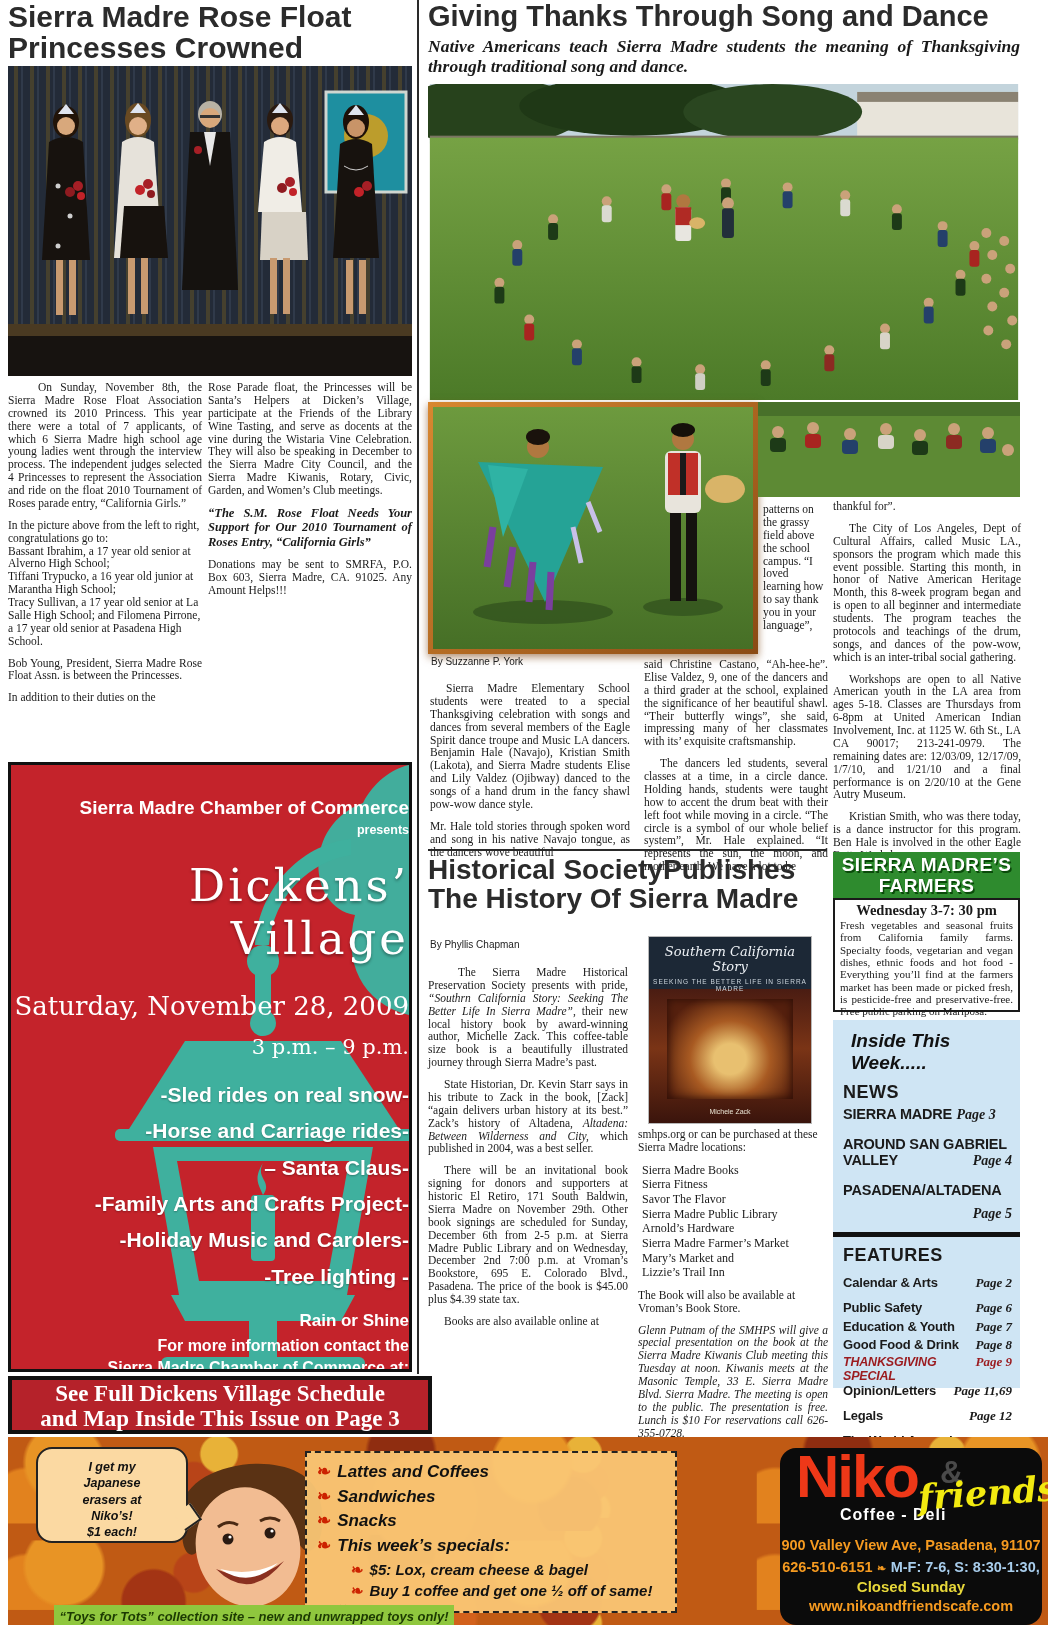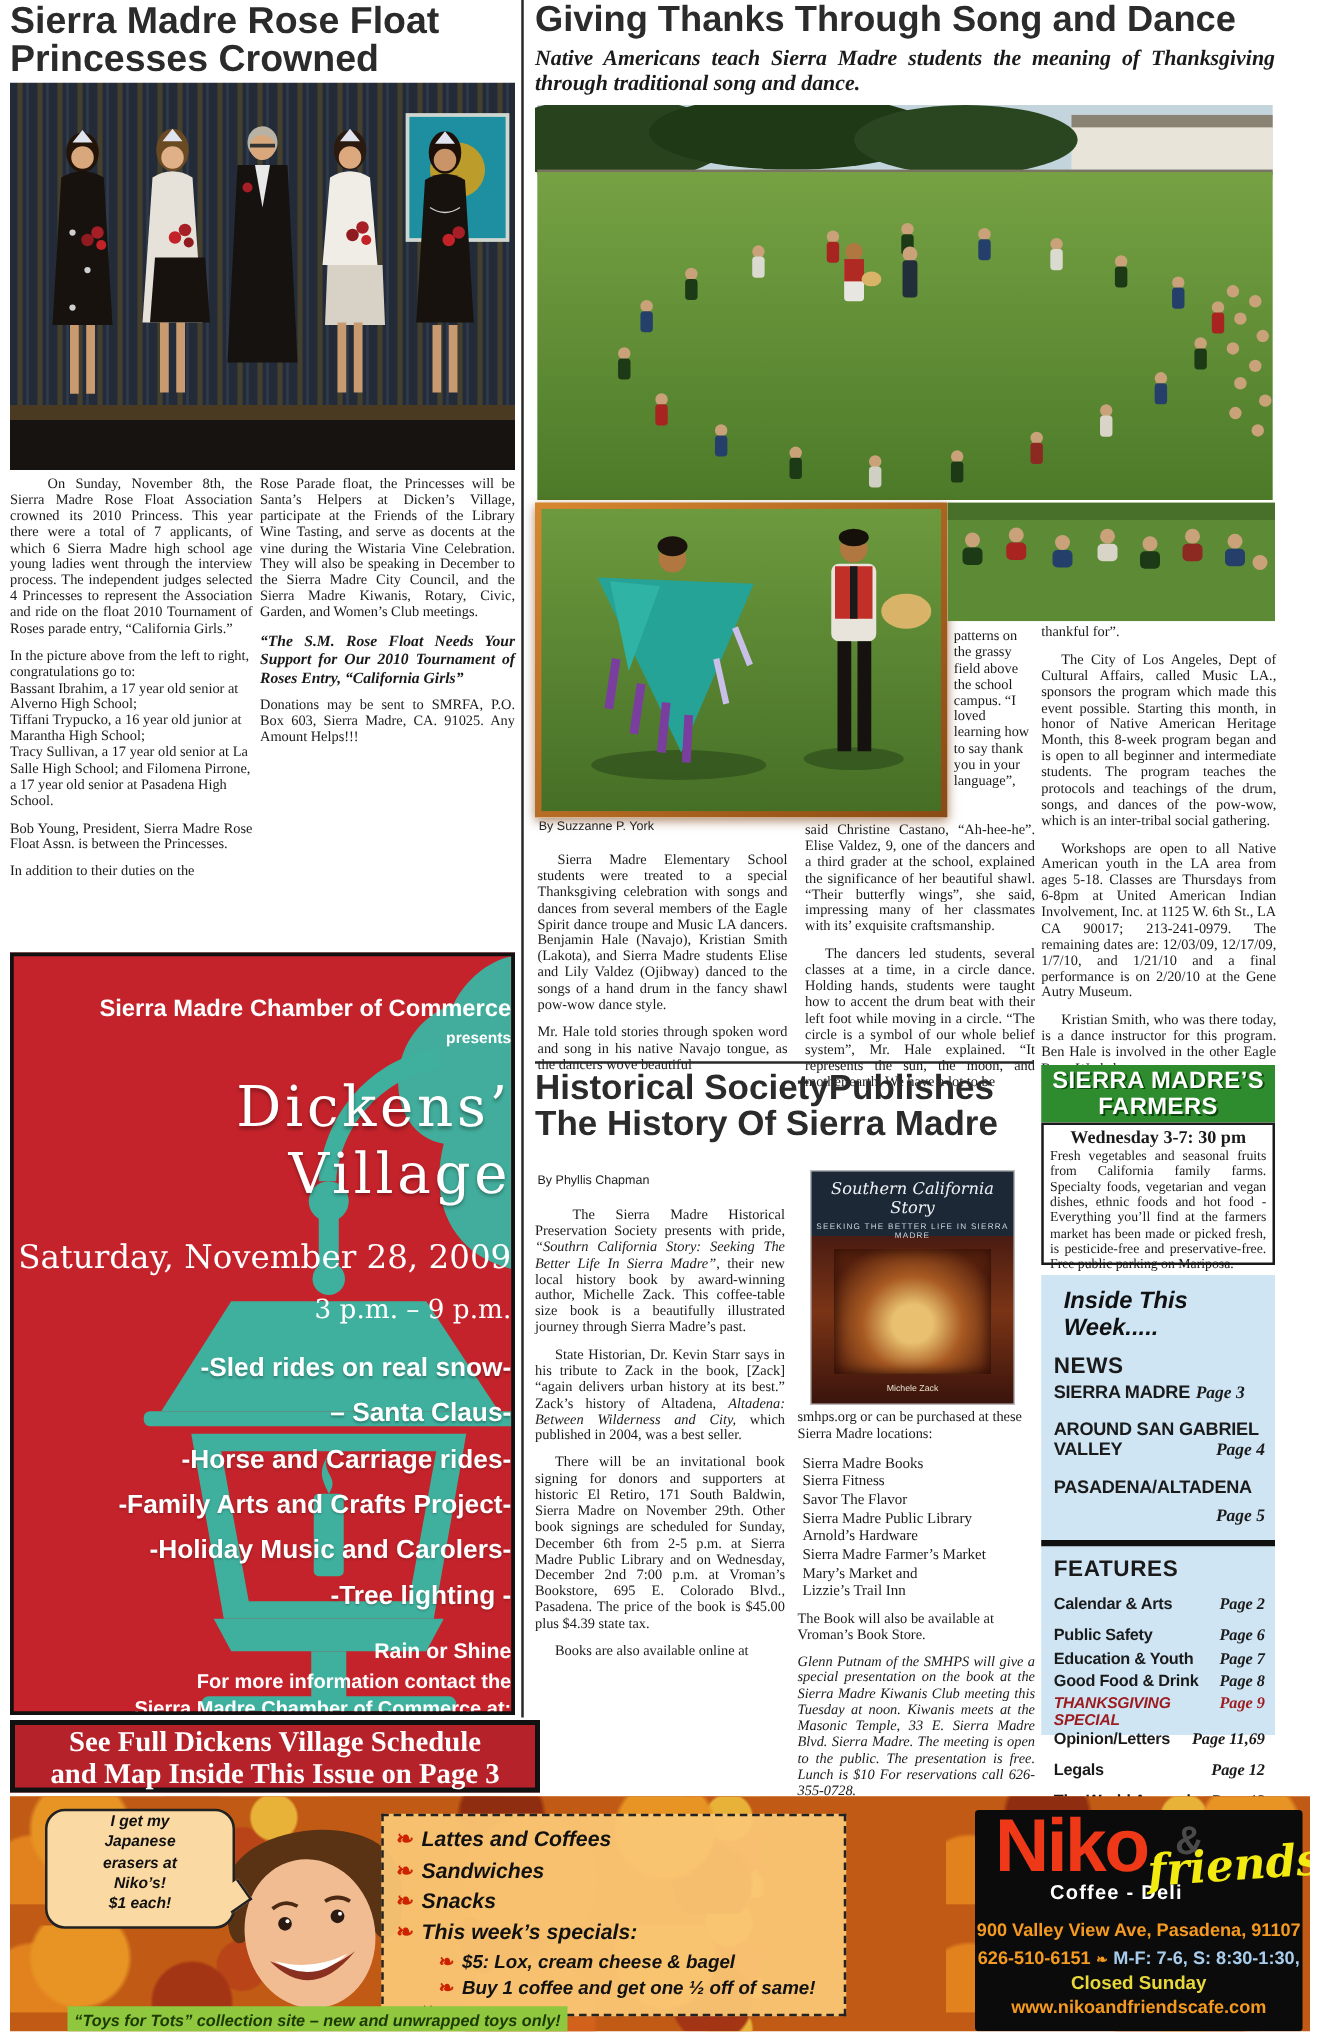--- a/index.html
+++ b/index.html
@@ -112,37 +112,37 @@
             radial-gradient(circle at 58% 20%, #e8b238 0 8%, transparent 9%),
             radial-gradient(circle at 80% 60%, #d2611c 0 12%, transparent 13%),
             radial-gradient(circle at 47% 50%, #b84418 0 9%, transparent 10%),
             radial-gradient(circle at 90% 15%, #8f2d10 0 8%, transparent 9%),
             radial-gradient(circle at 5% 80%, #e2821e 0 10%, transparent 11%),
             radial-gradient(circle at 70% 90%, #edc04a 0 7%, transparent 8%);
           background-size:45% 55%,40% 50%,35% 45%,50% 60%,38% 48%,42% 52%,36% 46%,33% 43%;overflow:hidden;}
   .kid{position:absolute;left:150px;top:8px;}
   .bubble{position:absolute;left:28px;top:10px;width:152px;height:96px;background:#fbd9a2;
           border:2px solid #222;border-radius:16px;text-align:center;font-weight:bold;font-style:italic;
-          font-family:"Liberation Sans",sans-serif;font-size:12.5px;line-height:1.3;padding-top:0;
+          font-family:"Liberation Sans",sans-serif;font-size:12.5px;line-height:1.3;padding-top:10px;
           box-sizing:border-box;color:#111;}
   .bubble:after{content:"";position:absolute;right:-12px;bottom:14px;width:18px;height:18px;
           background:#fbd9a2;border-right:2px solid #222;border-bottom:2px solid #222;
           transform:rotate(-35deg);}
   .menu{position:absolute;left:297px;top:14px;width:372px;height:162px;background:rgba(250,198,116,.95);
         border:2.5px dashed #222;box-sizing:border-box;padding:7px 6px 0 10px;
         font-family:"Liberation Sans",sans-serif;color:#111;}
   .m-row{font-weight:bold;font-style:italic;font-size:17px;line-height:1.45;}
   .m-sp{font-weight:bold;font-style:italic;font-size:15px;line-height:1.4;padding-left:34px;}
   .leaf{color:#cc2200;margin-right:6px;font-style:normal;}
   .scissors{position:absolute;left:28px;bottom:-13px;font-size:20px;color:#111;transform:rotate(-90deg);}
   .toys{position:absolute;left:46px;top:168px;width:400px;height:23px;background:#8fc73e;
         color:#1c3a02;font-family:"Liberation Sans",sans-serif;font-weight:bold;font-style:italic;
         font-size:13px;text-align:center;line-height:23px;}
   .nbox{position:absolute;left:772px;top:11px;width:262px;height:177px;background:#0b0b0b;
-        border-radius:3px;font-family:"Liberation Sans",sans-serif;}
+        border-radius:16px;font-family:"Liberation Sans",sans-serif;}
   .niko-word{position:absolute;left:16px;top:-6px;font-weight:bold;font-size:60px;color:#ee3818;letter-spacing:-2px;}
   .niko-amp{position:absolute;left:160px;top:6px;font-weight:bold;font-size:32px;color:#4a4a4a;}
   .niko-sub{position:absolute;left:60px;top:58px;font-weight:bold;font-size:16px;color:#fff;letter-spacing:1px;}
   .niko-friends{position:absolute;left:138px;top:24px;font-family:"DejaVu Serif",serif;font-style:italic;
         font-weight:bold;font-size:35px;color:#f2ea10;transform:rotate(-4deg);}
   .ninfo{position:absolute;left:0;top:88px;width:100%;text-align:center;font-weight:bold;line-height:1.35;}
   .n-orange{color:#f59a20;font-size:14.5px;}
   .n-blue{color:#a8cdec;font-size:14.5px;}
   .n-yellow{color:#e8d83a;font-size:15px;}
   .orn{color:#f59a20;font-size:11px;}
@@ -580,22 +580,22 @@
         <rect x="150" y="592" width="204" height="12" rx="6"></rect>
       </g>
     </svg>
     <div class="dk dk-presenter">Sierra Madre Chamber of Commerce</div>
     <div class="dk dk-presents">presents</div>
     <div class="dk dk-title">Dickens’ Village</div>
     <div class="dk dk-date">Saturday, November 28, 2009</div>
     <div class="dk dk-time">3 p.m. – 9 p.m.</div>
     <div class="dk dk-items">
       <div>-Sled rides on real snow-</div>
+      <div>-Horse and Carriage rides-</div>
       <div>– Santa Claus-</div>
-      <div>-Horse and Carriage rides-</div>
       <div>-Family Arts and Crafts Project-</div>
       <div>-Holiday Music and Carolers-</div>
       <div>-Tree lighting -</div>
     </div>
     <div class="dk dk-rain">Rain or Shine</div>
     <div class="dk dk-contact">
       <div>For more information contact the</div>
       <div>Sierra Madre Chamber of Commerce at:</div>
 
     </div>

